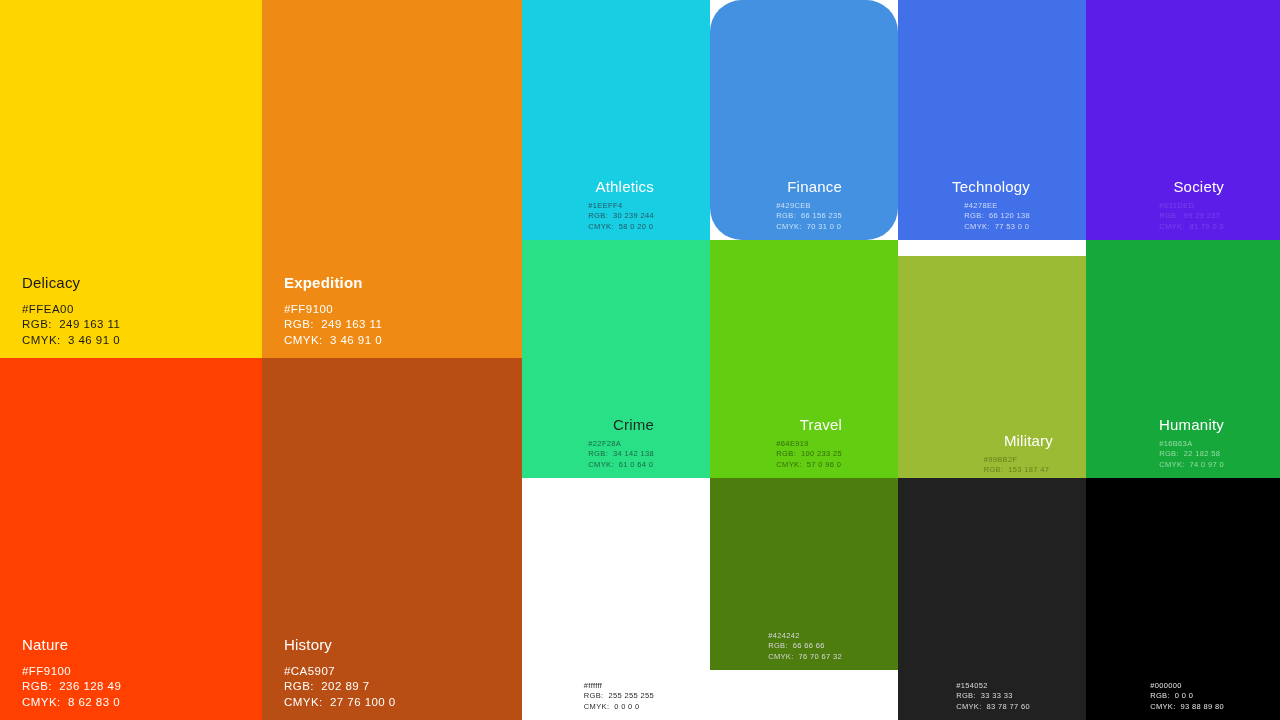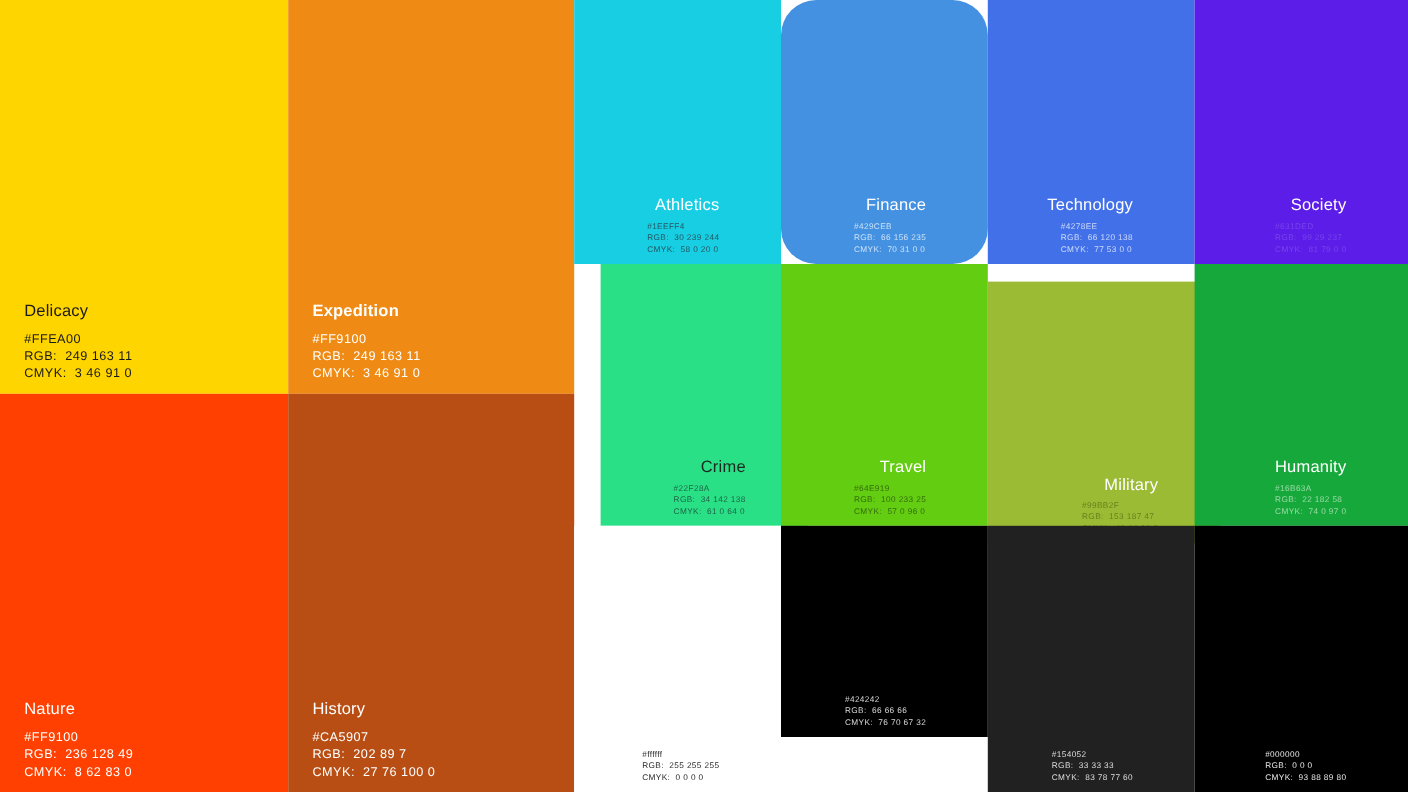--- a/index.html
+++ b/index.html
@@ -154,21 +154,21 @@
     <div class="swatch small" style="left: 1086px; top: 0px; width: 194px; height: 240px; background: rgb(92, 29, 232); padding-left: 36px;">
       <div class="swatch-inner">
         <div class="swatch-name" style="color: rgb(255, 255, 255);">Society</div>
         <div class="swatch-meta" style="color: rgba(120, 70, 235, 0.95);">
           <div class="swatch-meta-line">#631DED</div>
           <div class="swatch-meta-line"><span class="meta-label">RGB:</span>&nbsp; <span>99 29 237</span></div>
           <div class="swatch-meta-line"><span class="meta-label">CMYK:</span>&nbsp; <span>81 79 0 0</span></div>
         </div>
       </div>
     </div>
-    <div class="swatch small" style="left: 546px; top: 240px; width: 188px; height: 238px; background: rgb(42, 224, 135);">
+    <div class="swatch small" style="left: 522px; top: 240px; width: 188px; height: 238px; background: rgb(42, 224, 135);">
       <div class="swatch-inner">
         <div class="swatch-name" style="color: rgb(26, 42, 31);">Crime</div>
         <div class="swatch-meta" style="color: rgba(25, 80, 55, 0.85);">
           <div class="swatch-meta-line">#22F28A</div>
           <div class="swatch-meta-line"><span class="meta-label">RGB:</span>&nbsp; <span>34 142 138</span></div>
           <div class="swatch-meta-line"><span class="meta-label">CMYK:</span>&nbsp; <span>61 0 64 0</span></div>
         </div>
       </div>
     </div>
     <div class="swatch small" style="left: 710px; top: 240px; width: 188px; height: 238px; background: rgb(98, 205, 17);">
@@ -203,21 +203,21 @@
     </div>
     <div class="swatch small" style="left: 522px; top: 478px; width: 188px; height: 242px; background: rgb(255, 255, 255);">
       <div class="swatch-inner">
         <div class="swatch-meta" style="color: rgb(43, 43, 43);">
           <div class="swatch-meta-line">#ffffff</div>
           <div class="swatch-meta-line"><span class="meta-label">RGB:</span>&nbsp; <span>255 255 255</span></div>
           <div class="swatch-meta-line"><span class="meta-label">CMYK:</span>&nbsp; <span>0 0 0 0</span></div>
         </div>
       </div>
     </div>
-    <div class="swatch small" style="left: 710px; top: 478px; width: 188px; height: 192px; background: #000000;">
+    <div class="swatch small" style="left: 710px; top: 478px; width: 188px; height: 192px; background: #4d7c0f;">
       <div class="swatch-inner">
         <div class="swatch-meta" style="color: rgb(216, 216, 216);">
           <div class="swatch-meta-line">#424242</div>
           <div class="swatch-meta-line"><span class="meta-label">RGB:</span>&nbsp; <span>66 66 66</span></div>
           <div class="swatch-meta-line"><span class="meta-label">CMYK:</span>&nbsp; <span>76 70 67 32</span></div>
         </div>
       </div>
     </div>
     <div class="swatch small" style="left: 898px; top: 478px; width: 188px; height: 242px; background: rgb(33, 33, 33);">
       <div class="swatch-inner">

